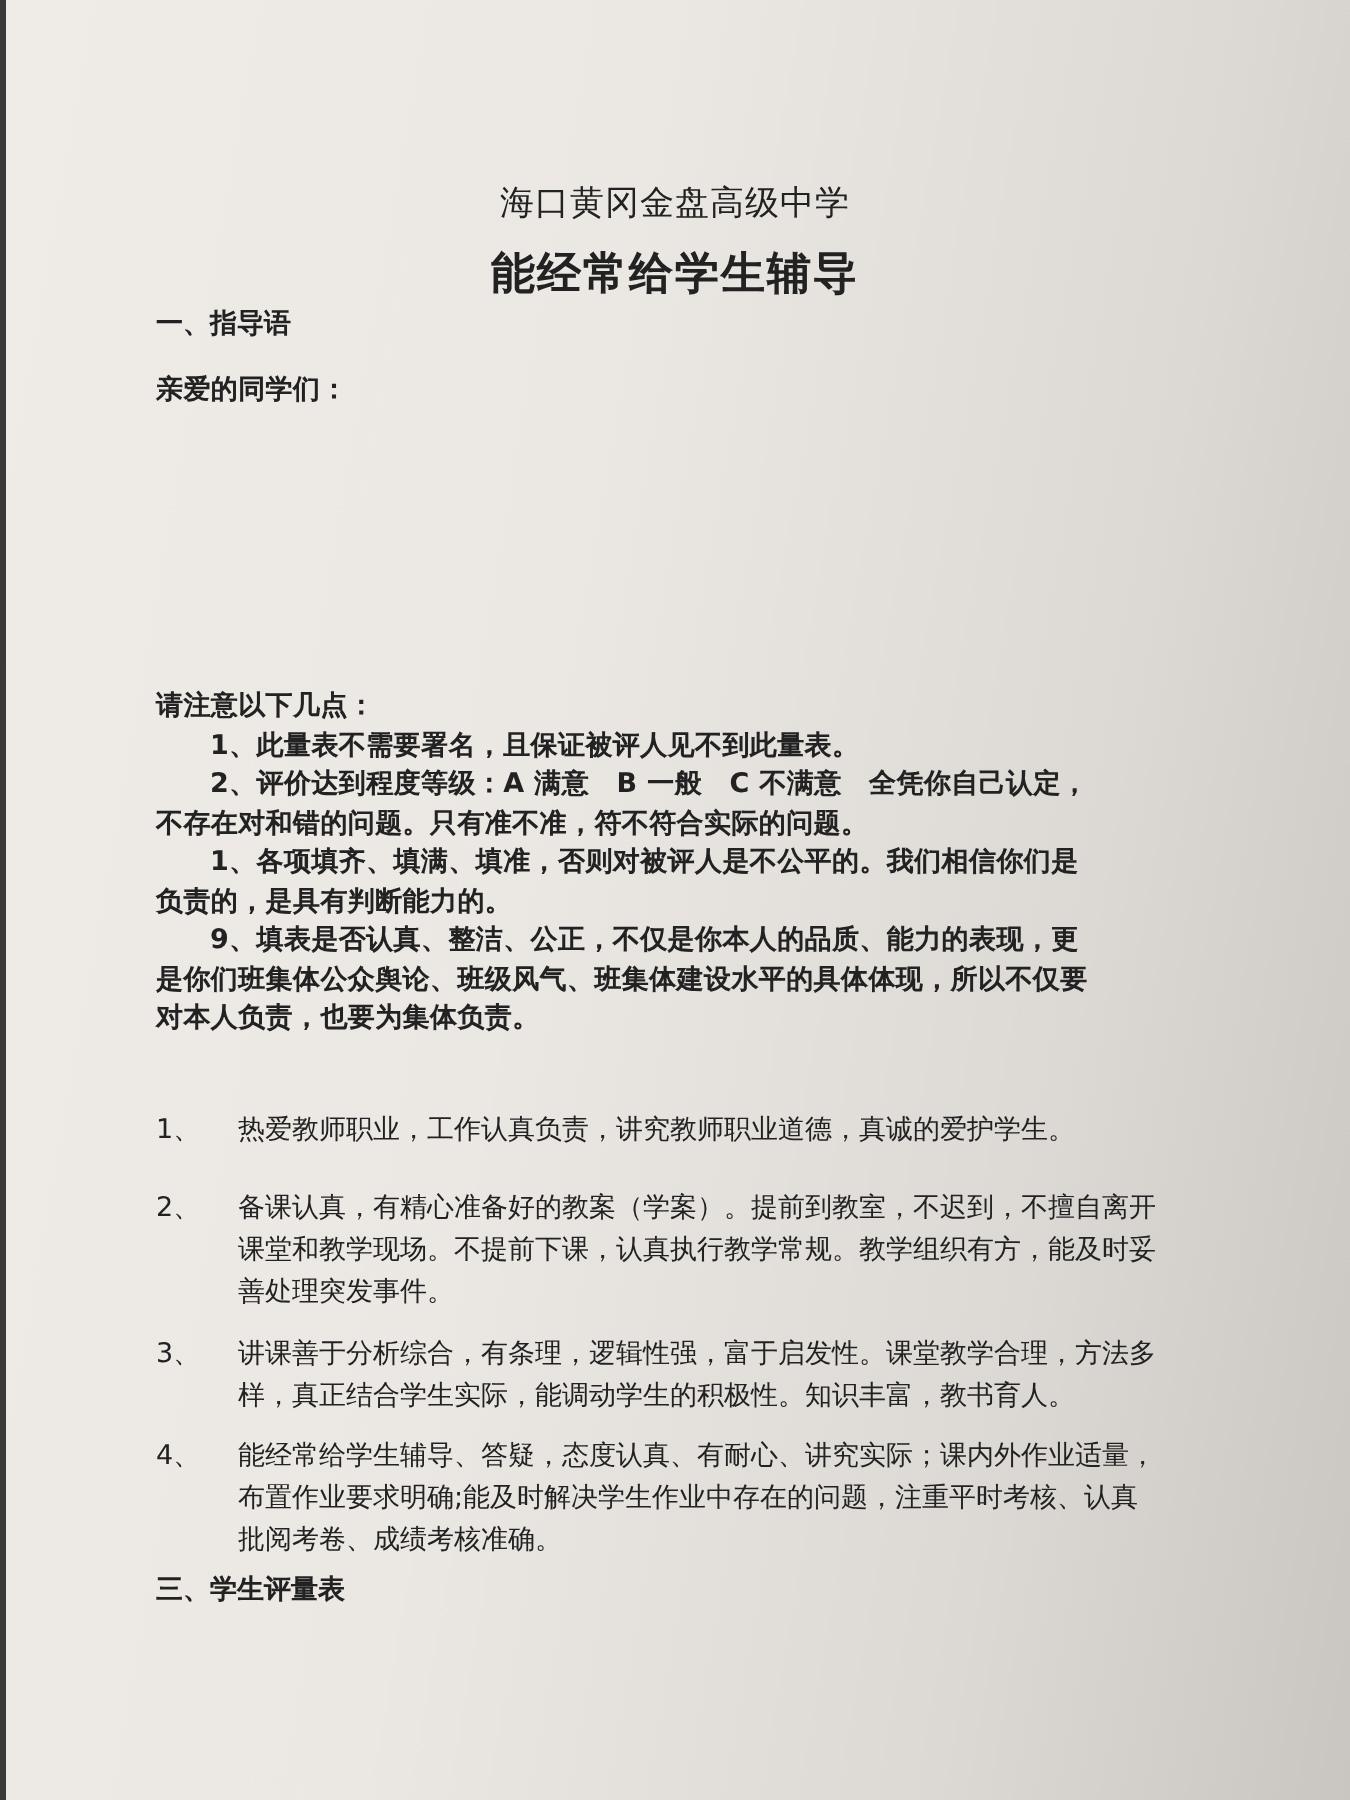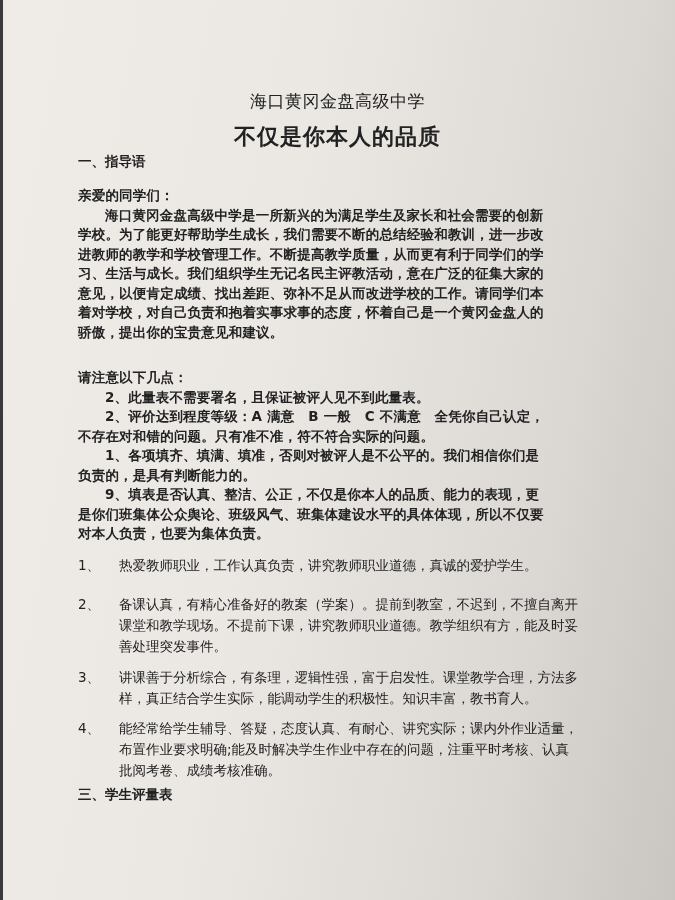--- a/index.html
+++ b/index.html
@@ -49,45 +49,44 @@
     .item .body { flex: 1; margin-left: 13px; }
   </style>
 </head>
 <body>
 
 <div class="page">
   <div class="left-edge"></div>
   <div class="scratch"></div>
 
   <div class="school">海口黄冈金盘高级中学</div>
-  <div class="title">不仅是你本人的品质</div>
+  <div class="title">能经常给学生辅导</div>
 
   <div class="sec" style="top:153px;">一、指导语</div>
 
   <div class="txt para" style="top:186px;">
     <p>亲爱的同学们：</p>
-    <p class="indent">海口黄冈金盘高级中学是一所新兴的为满足学生及家长和社会需要的创新学校。为了能更好帮助学生成长，我们需要不断的总结经验和教训，进一步改进教师的教学和学校管理工作。不断提高教学质量，从而更有利于同学们的学习、生活与成长。我们组织学生无记名民主评教活动，意在广泛的征集大家的意见，以便肯定成绩、找出差距、弥补不足从而改进学校的工作。请同学们本着对学校，对自己负责和抱着实事求事的态度，怀着自己是一个黄冈金盘人的骄傲，提出你的宝贵意见和建议。</p>
   </div>
 
-  <div class="txt para" style="top:344px;margin-top:24px;">
+  <div class="txt para" style="top:344px;">
     <p>请注意以下几点：</p>
-    <p class="indent">2、此量表不需要署名，且保证被评人见不到此量表。</p>
+    <p class="indent">1、此量表不需要署名，且保证被评人见不到此量表。</p>
     <p class="indent">2、评价达到程度等级：A 满意　B 一般　C 不满意　全凭你自己认定，不存在对和错的问题。只有准不准，符不符合实际的问题。</p>
     <p class="indent">1、各项填齐、填满、填准，否则对被评人是不公平的。我们相信你们是负责的，是具有判断能力的。</p>
     <p class="indent">9、填表是否认真、整洁、公正，不仅是你本人的品质、能力的表现，更是你们班集体公众舆论、班级风气、班集体建设水平的具体体现，所以不仅要对本人负责，也要为集体负责。</p>
   </div>
 
 
   <div class="item" style="top:555px;">
     <span class="num">1、</span>
     <span class="body">热爱教师职业，工作认真负责，讲究教师职业道德，真诚的爱护学生。</span>
   </div>
   <div class="item" style="top:594px;">
     <span class="num">2、</span>
-    <span class="body">备课认真，有精心准备好的教案（学案）。提前到教室，不迟到，不擅自离开课堂和教学现场。不提前下课，讲究教师职业道德。教学组织有方，能及时妥善处理突发事件。</span>
+    <span class="body">备课认真，有精心准备好的教案（学案）。提前到教室，不迟到，不擅自离开课堂和教学现场。不提前下课，认真执行教学常规。教学组织有方，能及时妥善处理突发事件。</span>
   </div>
   <div class="item" style="top:667px;">
     <span class="num">3、</span>
     <span class="body">讲课善于分析综合，有条理，逻辑性强，富于启发性。课堂教学合理，方法多样，真正结合学生实际，能调动学生的积极性。知识丰富，教书育人。</span>
   </div>
   <div class="item" style="top:718px;">
     <span class="num">4、</span>
     <span class="body">能经常给学生辅导、答疑，态度认真、有耐心、讲究实际；课内外作业适量，布置作业要求明确;能及时解决学生作业中存在的问题，注重平时考核、认真批阅考卷、成绩考核准确。</span>
   </div>
 

